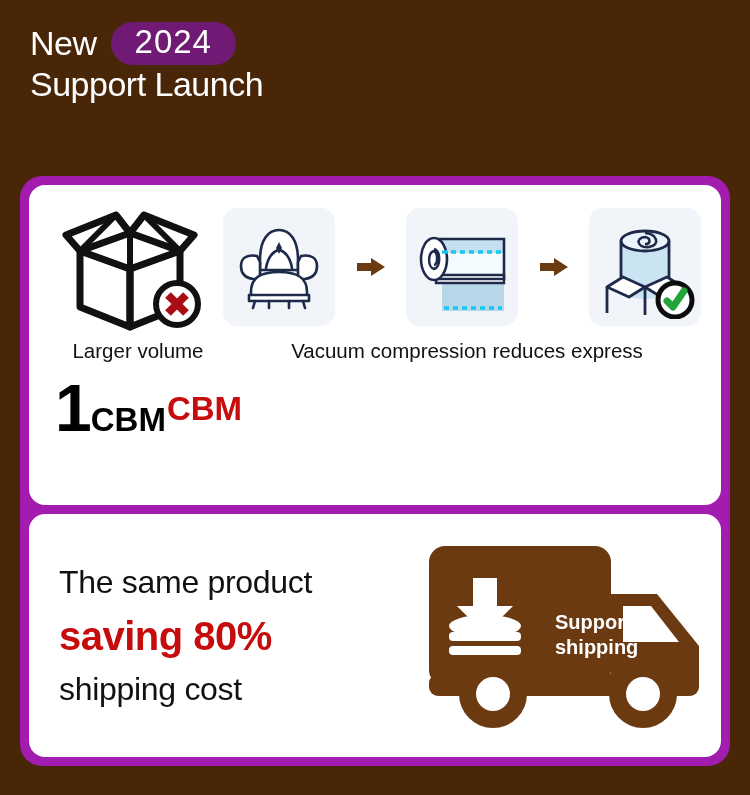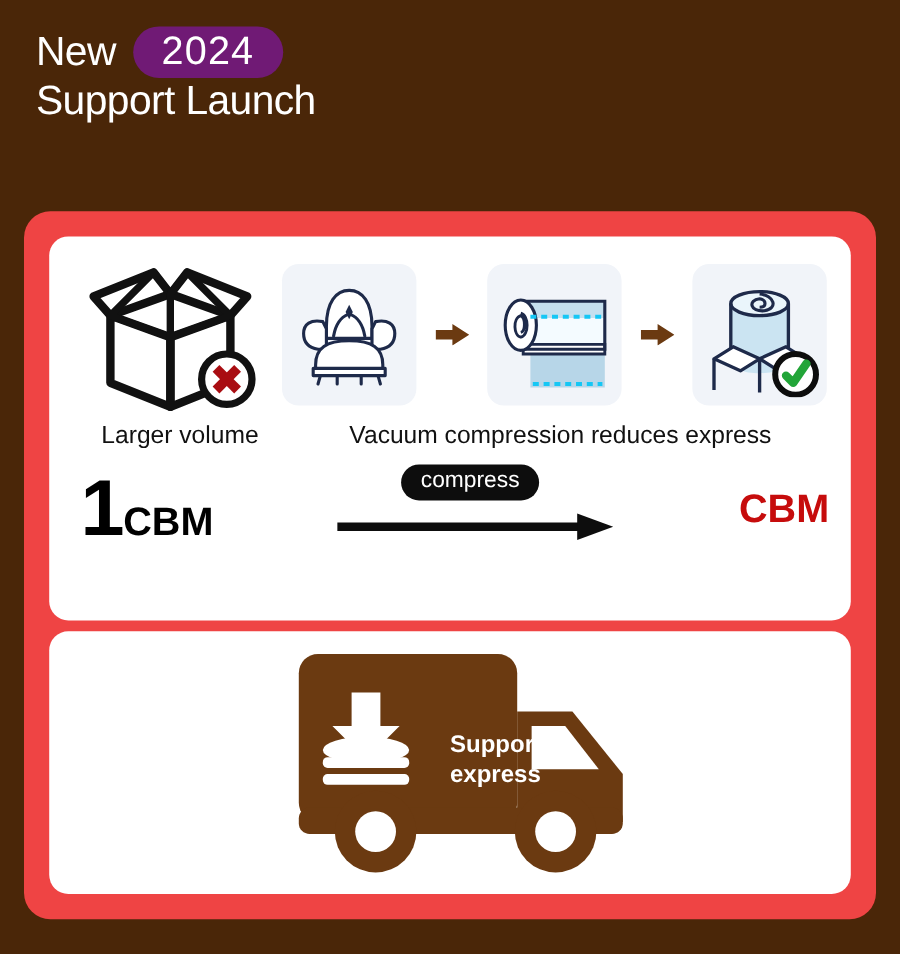--- a/index.html
+++ b/index.html
@@ -42,23 +42,23 @@
   }
   .title-line2 { margin-top: 1px; }
 
   
   .frame {
     position: absolute;
     left: 20px;
     top: 176px;
     width: 710px;
     height: 590px;
-    background: #ef4444;
+    background: #a21caf;
     border-radius: 22px;
-    padding: 21px;
+    padding: 9px;
     display: flex;
     flex-direction: column;
     gap: 9px;
   }
   .card {
     background: #ffffff;
     border-radius: 16px;
     position: relative;
   }
   .card-top { height: 320px; }
@@ -340,37 +340,35 @@
       <div class="cap-left">Larger volume</div>
       <div class="cap-right">Vacuum compression reduces express</div>
     </div>
 
     <div class="cbm-row">
       <div class="cbm cbm-black">
         <span class="cbm-num">1</span>
         <span class="cbm-unit">CBM</span>
       </div>
 
-      <div class="compress-block">
-        <span class="compress-badge">compress</span>
-        <svg class="compress-arrow" width="230" height="24" viewBox="0 0 230 24">
-          <line x1="0" y1="12" x2="206" y2="12" stroke="#0d0d0d" stroke-width="7"></line>
-          <path d="M200 1 L230 12 L200 23 Z" fill="#0d0d0d"></path>
-        </svg>
-      </div>
 
       <div class="cbm cbm-red">
         <span class="cbm-unit">CBM</span>
       </div>
     </div>
   </div>
 
   <div class="card card-bottom">
     <div class="bottom-inner">
 
+      <div class="saving-text">
+        <div class="saving-l1">The same product</div>
+        <div class="saving-l2">saving 80%</div>
+        <div class="saving-l3">shipping cost</div>
+      </div>
 
       <div class="truck-wrap">
         <div class="truck-svg-holder">
           <svg width="290" height="196" viewBox="0 0 290 196">
 
             <rect x="8" y="10" width="182" height="140" rx="16" fill="#6b3a11"></rect>
 
             <path d="M190 58 L236 58 L278 110 L278 150 L190 150 Z" fill="#6b3a11"></path>
 
             <path d="M202 70 L230 70 L258 106 L202 106 Z" fill="#ffffff"></path>
@@ -384,21 +382,21 @@
 
             <g fill="#ffffff">
               <path d="M52 42 L76 42 L76 70 L92 70 L64 98 L36 70 L52 70 Z"></path>
               <ellipse cx="64" cy="90" rx="36" ry="11"></ellipse>
               <rect x="28" y="96" width="72" height="9" rx="4"></rect>
               <rect x="28" y="110" width="72" height="9" rx="4"></rect>
             </g>
           </svg>
           <div class="truck-label">
             <div>Support</div>
-            <div>express</div>
+            <div>shipping</div>
           </div>
         </div>
       </div>
 
     </div>
   </div>
 
 </div>
 
 </body></html>

